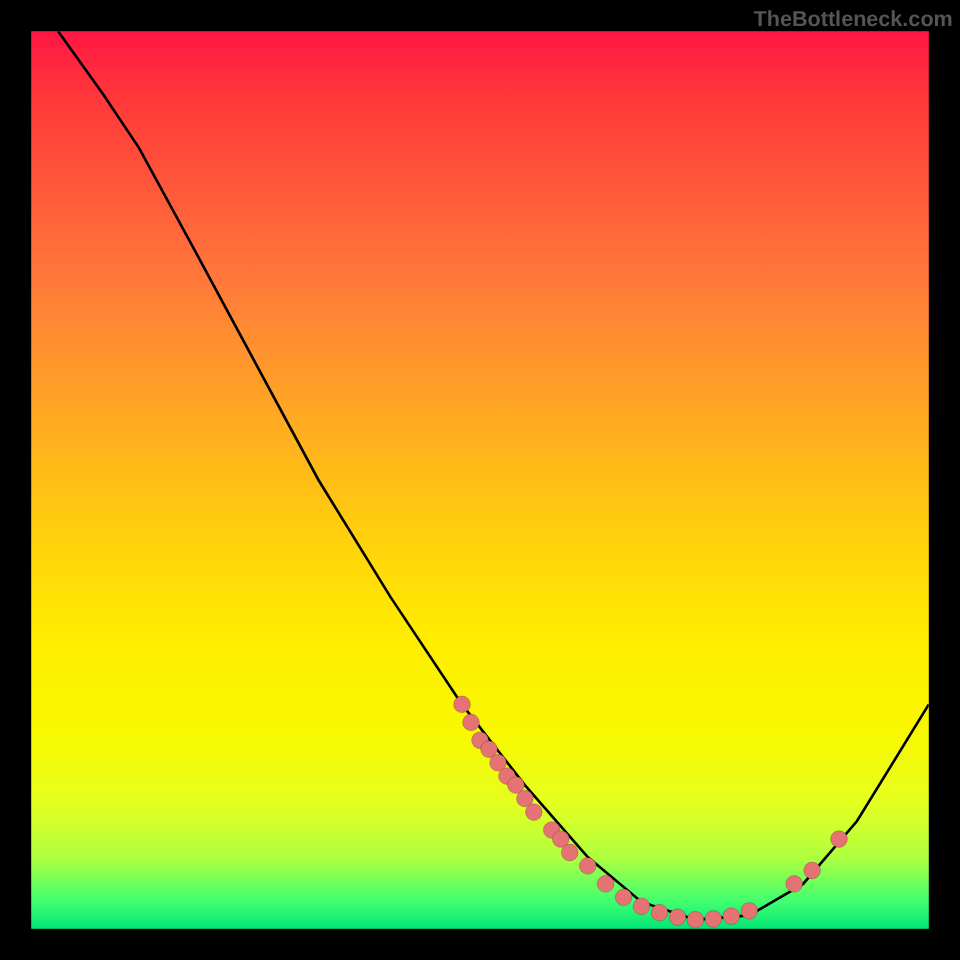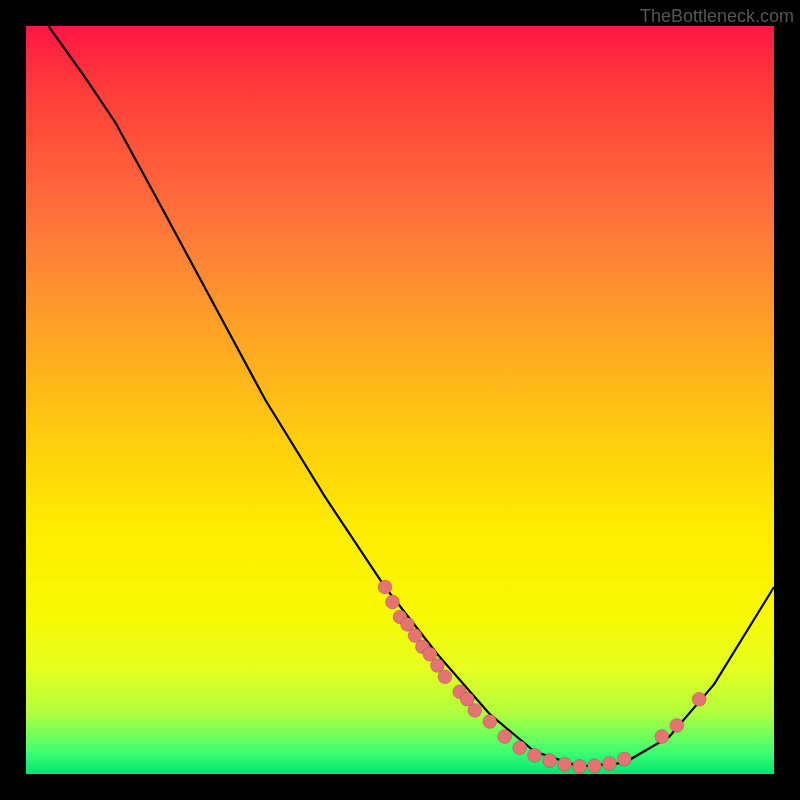--- a/index.html
+++ b/index.html
@@ -30,21 +30,21 @@
       #b0ff40 92%,
       #40ff70 97%,
       #00e676 100%
     );
   }
   .watermark {
     position: absolute;
     top: 6px;
     right: 6px;
     font-size: 18px;
-    font-weight: normal;
+    font-weight: bold;
     color: #555;
     z-index: 10;
   }
   svg.curve {
     position: absolute;
     left: 0; top: 0;
     width: 748px;
     height: 748px;
     z-index: 3;
   }

